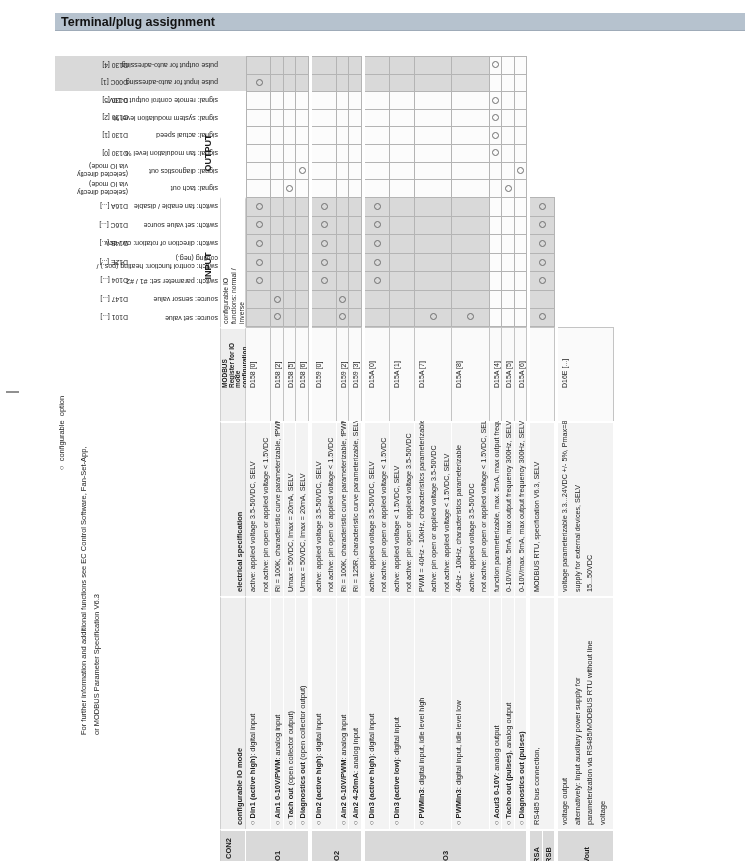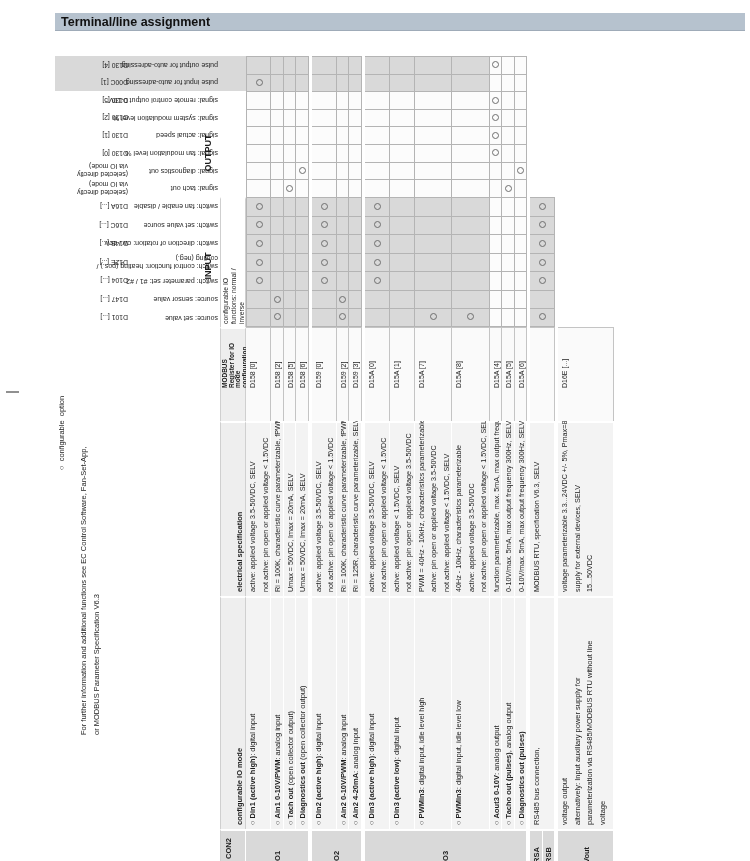--- a/index.html
+++ b/index.html
@@ -32,21 +32,21 @@
        font-size:6.8px;line-height:7.5px;white-space:pre;}
   .bigio{position:absolute;font-size:9px;font-weight:bold;text-align:center;}
   .note{font-size:6.8px;line-height:8px;white-space:pre-line;padding:1px 0 0 3px;font-weight:normal;}
   .fnote{position:absolute;font-size:7.5px;line-height:13px;white-space:pre;color:#222;}
 </style>
 </head>
 <body>
 
 <div id="page">
   <div id="title-bar">
-    <span class="t">Terminal/line assignment</span>
+    <span class="t">Terminal/plug assignment</span>
   </div>
   <div id="margin-mark"></div>
   <div id="land">
     <span class="fnote" style="left:396px;top:0px;">○  configurable  option</span>
     <span class="fnote" style="left:131px;top:22px;">For further information and additional functions see EC Control Software, Fan-Set-App,</span>
     <span class="fnote" style="left:131px;top:35px;">or MODBUS Parameter Specification V6.3</span>
   <div class="cell vlab" style="left: 544.286px; top: 163px; width: 163px; height: 8px;">source: set value</div>
       <div class="cell vreg" style="left: 544.536px; top: 73px; width: 73px; height: 7.5px;">D101 [...]</div>
       <div class="cell vlab" style="left: 562.857px; top: 163px; width: 163px; height: 8px;">source: sensor value</div>
       <div class="cell vreg" style="left: 563.107px; top: 73px; width: 73px; height: 7.5px;">D147 [...]</div>

